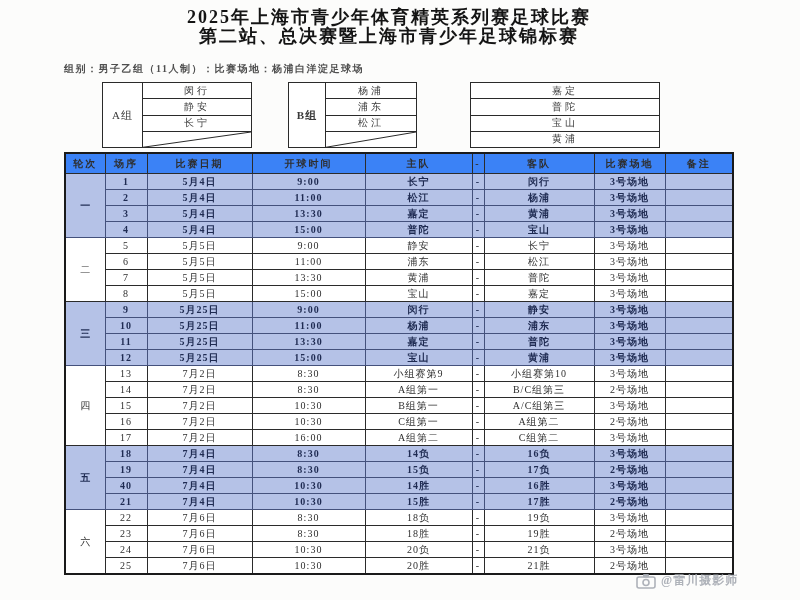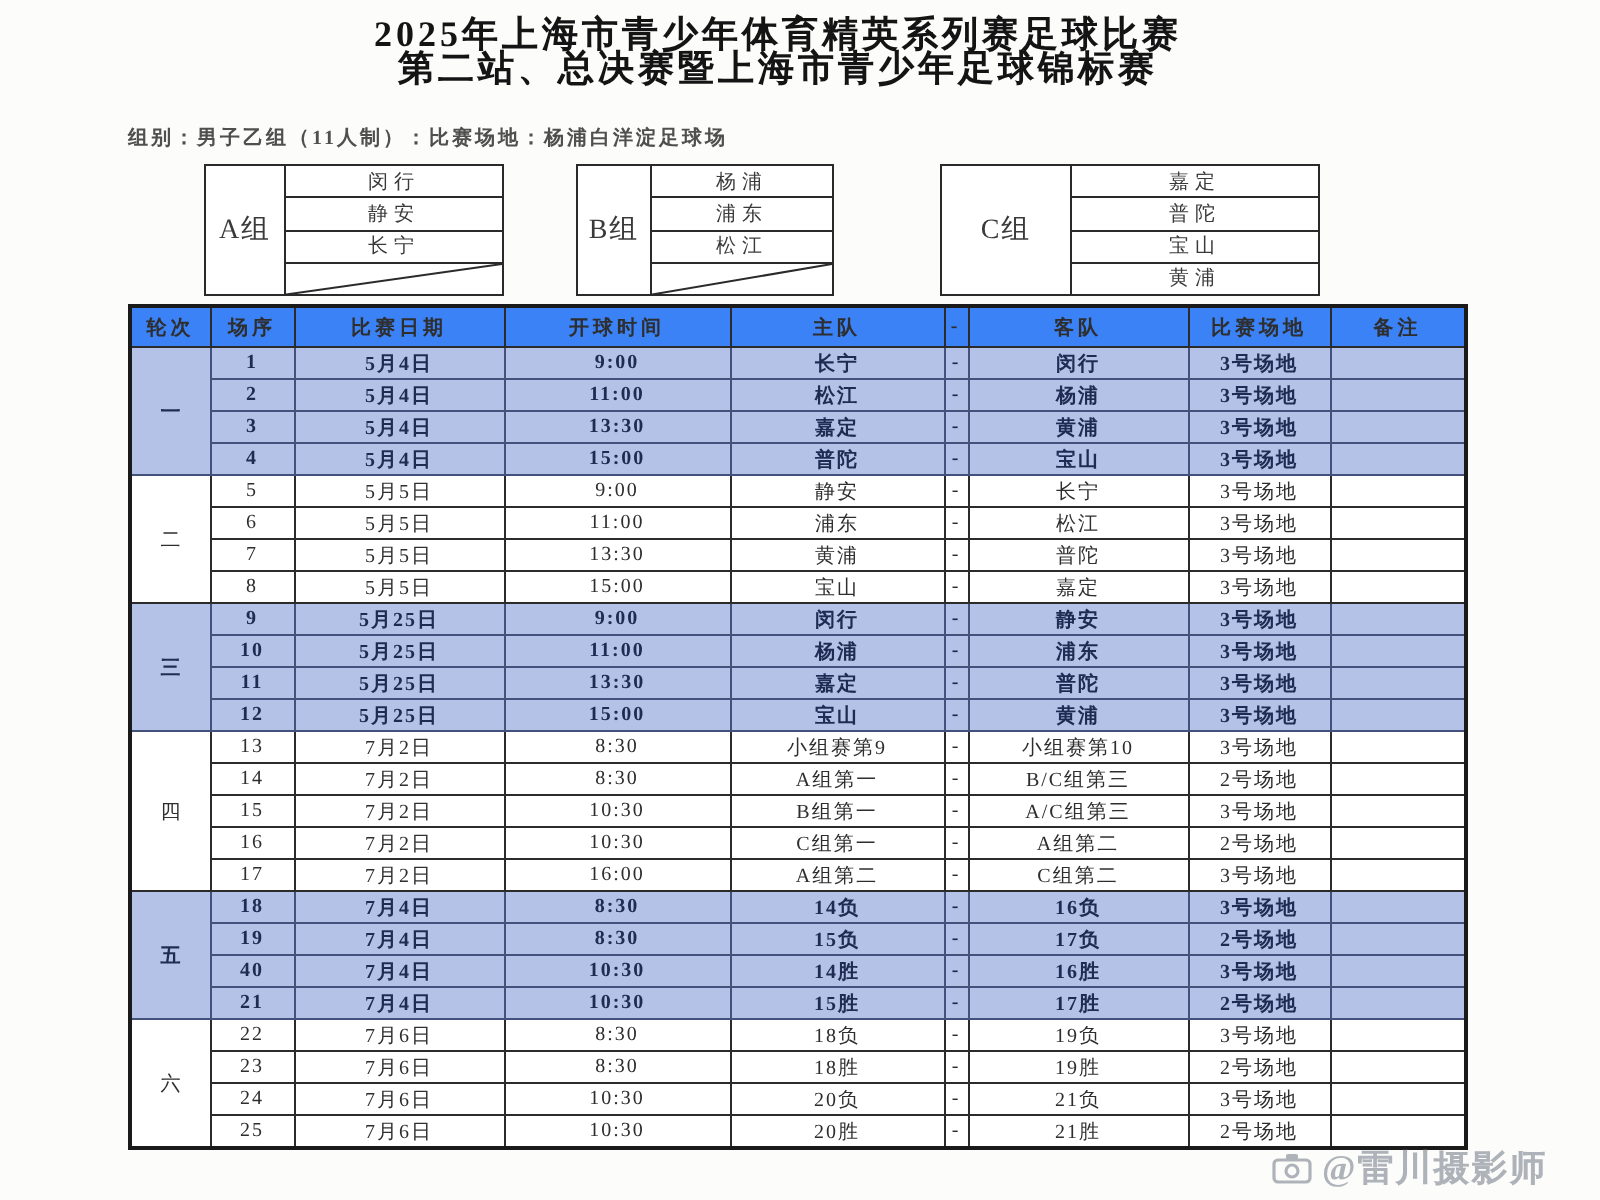--- a/index.html
+++ b/index.html
@@ -3,47 +3,47 @@
 <meta charset="utf-8">
 <style>
   html,body{margin:0;padding:0;}
   body{
     width:800px;height:600px;position:relative;overflow:hidden;
     background:#fcfcfb;color:#222;
     font-family:"Liberation Serif","DejaVu Serif",serif;
   }
   .title-block{position:absolute;top:8px;left:0;width:778px;text-align:center;font-weight:bold;color:#141414;}
   .tl1{font-size:18px;letter-spacing:2px;line-height:19px;}
-  .tl2{font-size:18px;letter-spacing:2px;line-height:18px;font-family:Liberation Mono, monospace;}
+  .tl2{font-size:18px;letter-spacing:2px;line-height:18px;}
   .tl3{font-size:17px;letter-spacing:2px;line-height:18px;}
   .info-line{position:absolute;left:64px;top:62px;font-size:10px;letter-spacing:1.5px;color:#4f4f4f;font-weight:bold;text-align:center;}
 
   
   .group-box{position:absolute;top:82px;height:66px;border:1.5px solid #2a2a2a;display:flex;box-sizing:border-box;background:#fff;}
   .group-box:nth-child(1){left:102px;width:150px;}
   .group-box:nth-child(1) .gb-label{width:40px;}
   .group-box:nth-child(2){left:288px;width:129px;}
-  .group-box:nth-child(2) .gb-label{width:37px;}
+  .group-box:nth-child(2) .gb-label{width:37px;font-weight:bold;}
   .group-box:nth-child(3){left:470px;width:190px;}
   .group-box:nth-child(3) .gb-label{width:65px;}
-  .gb-label{display:flex;align-items:center;justify-content:center;border-right:1.5px solid #2a2a2a;font-size:14px;letter-spacing:1px;color:#3a3a3a;box-sizing:border-box;}
+  .gb-label{display:flex;align-items:center;justify-content:center;border-right:1.5px solid #2a2a2a;font-size:11px;letter-spacing:1px;color:#3a3a3a;box-sizing:border-box;}
   .gb-teams{flex:1;display:flex;flex-direction:column;}
   .gb-team{flex:1;border-bottom:1px solid #2a2a2a;display:flex;align-items:center;justify-content:center;font-size:10px;letter-spacing:3px;color:#3a3a3a;position:relative;overflow:hidden;}
   .gb-team:last-child{border-bottom:none;}
   .gb-empty svg{position:absolute;left:0;top:0;width:100%;height:100%;}
 
   
   #schedule{position:absolute;left:64px;top:152px;width:668px;border-collapse:collapse;table-layout:fixed;background:#fff;border:2px solid #1a1a1a;}
   #schedule th,#schedule td{border:1px solid #2b2b2b;text-align:center;vertical-align:middle;padding:0;overflow:hidden;white-space:nowrap;font-size:10px;letter-spacing:1px;color:#2e2e2e;}
   #schedule thead th{height:19px;font-weight:bold;letter-spacing:2px;background:#3b82f6;}
   #schedule tbody td{height:15px;}
   #schedule tr.hl td{background:var(--hl,#b5c2e7);border-color:#44517c;color:#1f2b52;font-weight:bold;}
   .round-cell{letter-spacing:0 !important;}
 
-  .watermark{position:absolute;left:636px;top:572px;display:flex;align-items:center;gap:5px;color:#a8acb4;font-size:18px;font-weight:bold;letter-spacing:1px;opacity:.92;}
+  .watermark{position:absolute;left:636px;top:572px;display:flex;align-items:center;gap:5px;color:#a8acb4;font-size:12px;font-weight:bold;letter-spacing:1px;opacity:.92;}
   .watermark svg{flex:0 0 auto;}
 </style>
 </head>
 <body>
 
 <div class="title-block">
   <div class="tl1">2025年上海市青少年体育精英系列赛足球比赛</div>
   <div class="tl2">第二站、总决赛暨上海市青少年足球锦标赛</div>
 </div>
 
@@ -70,21 +70,20 @@
         <div class="gb-team">浦东</div>
         <div class="gb-team">松江</div>
         <div class="gb-team gb-empty">
           <svg viewBox="0 0 100 16" preserveAspectRatio="none">
             <line x1="0" y1="16" x2="100" y2="0" stroke="#2a2a2a" stroke-width="1" vector-effect="non-scaling-stroke"></line>
           </svg>
         </div>
       </div>
     </div>
     <div class="group-box">
-      <div class="gb-label">C组</div>
       <div class="gb-teams">
         <div class="gb-team">嘉定</div>
         <div class="gb-team">普陀</div>
         <div class="gb-team">宝山</div>
         <div class="gb-team">黄浦</div>
       </div>
     </div>
   </div>
 
 <table id="schedule">

